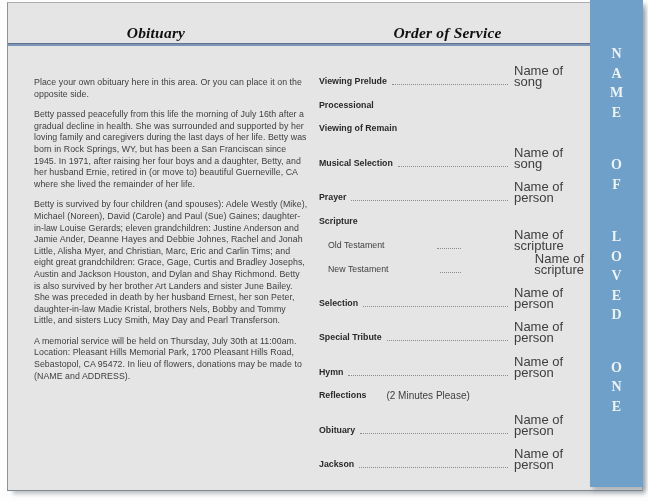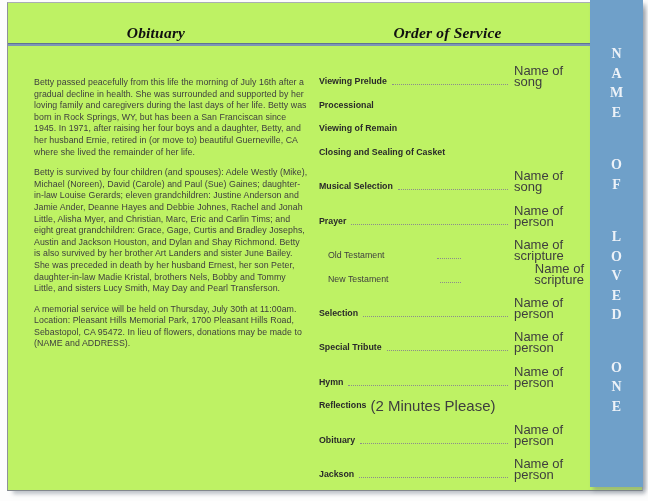--- a/index.html
+++ b/index.html
@@ -2,42 +2,42 @@
 <html><head>
 <meta charset="utf-8">
 <style>
   html,body{margin:0;padding:0;}
   body{
     width:648px;height:501px;position:relative;overflow:hidden;
     background:#fdfdfd;font-family:"Liberation Sans",sans-serif;
   }
   .paper{
     position:absolute;left:7px;top:2px;width:636px;height:489px;
-    background:#bef264;box-sizing:border-box;
+    background:#e5e5e5;box-sizing:border-box;
     border:1px solid #aaaeb3;border-left-color:#8f9398;border-bottom-color:#82878d;
     box-shadow:4px 5px 4px -2px rgba(125,135,148,.5);
   }
   .titles{position:absolute;left:0;top:21px;width:583px;display:flex;}
   .title{
     font-family:"Liberation Serif",serif;font-style:italic;font-weight:bold;
     font-size:15.5px;color:#101010;letter-spacing:.2px;
   }
   .title-left{width:296px;text-align:center;}
   .title-right{flex:1;text-align:center;}
   .rule{position:absolute;left:0;top:40px;width:583px;height:3px;background:#7c95b6;
         border-top:1px solid #5e7394;box-sizing:border-box;}
   .obit{
     position:absolute;left:26px;top:74px;width:274px;
     color:#3e3e3e;font-size:8.8px;line-height:11.6px;letter-spacing:.05px;
   }
   .obit p{margin:0 0 9px 0;}
   .service{position:absolute;left:311px;top:62px;width:265px;}
   .row{display:flex;align-items:flex-end;margin-bottom:12.5px;}
   .row .label{font-weight:bold;font-size:8.8px;color:#2a2a2a;white-space:nowrap;line-height:11px;}
-  .row .note{font-size:15px;color:#3e3e3e;margin-left:4px;line-height:11px;white-space:nowrap;}
+  .row .note{font-size:10px;color:#3e3e3e;margin-left:20px;line-height:11px;white-space:nowrap;}
   .row .leader{flex:1;border-bottom:1.4px dotted #8c8c8c;margin:0 6px 2px 5px;min-width:10px;}
   .row .value{flex:0 0 70px;width:70px;font-size:13px;color:#3e3e3e;line-height:11px;}
   .row.tight{margin-bottom:2.5px;}
   .row.sub{margin-bottom:2px;padding-left:9px;gap:47px;}
   .row.sub .label{font-weight:normal;color:#3e3e3e;}
   .row.sub-end{margin-bottom:11.5px;text-align:right;}
   .sidebar{
     position:absolute;left:590px;top:0;width:53px;height:487px;
     display:flex;flex-direction:column;align-items:center;
     padding-top:44px;box-sizing:border-box;
@@ -54,49 +54,50 @@
 
 <div>
   <div class="paper">
     <div class="titles">
       <div class="title title-left">Obituary</div>
       <div class="title title-right">Order of Service</div>
     </div>
     <div class="rule" style="background: rgb(124, 149, 182);"></div>
 
     <div class="obit" id="obituary-text">
+        <p>Place your own obituary here in this area. Or you can place it on the opposite side.</p>
         <p>Betty passed peacefully from this life the morning of July 16th after a gradual decline in health.  She was surrounded and supported by her loving family and caregivers during the last days of her life.  Betty was born in Rock Springs, WY, but has been a San Franciscan since 1945.  In 1971, after raising her four boys and a daughter, Betty, and her husband Ernie, retired in (or move to) beautiful Guerneville, CA where she lived the remainder of her life.</p>
         <p>Betty is survived by four children (and spouses): Adele Westly (Mike), Michael (Noreen), David (Carole) and Paul (Sue) Gaines;  daughter-in-law Louise Gerards;  eleven grandchildren: Justine Anderson and Jamie Ander, Deanne Hayes and Debbie Johnes, Rachel and Jonah Little, Alisha Myer, and Christian, Marc, Eric and Carlin Tims;  and eight great grandchildren: Grace, Gage, Curtis and Bradley Josephs, Austin and Jackson Houston, and Dylan and Shay Richmond.  Betty is also survived by her brother Art Landers and sister June Bailey.  She was preceded in death by her husband Ernest, her son Peter, daughter-in-law Madie Kristal, brothers Nels, Bobby and Tommy Little, and sisters Lucy Smith, May Day and Pearl Transferson.</p>
         <p>A memorial service will be held on Thursday, July 30th at 11:00am.  Location:  Pleasant Hills Memorial Park, 1700 Pleasant Hills Road, Sebastopol, CA 95472.  In lieu of flowers, donations may be made to (NAME and ADDRESS).</p>
       </div>
 
     <div class="service" id="service-list">
         <div class="row">
           <span class="label">Viewing Prelude</span>
           <span class="leader"></span>
           <span class="value">Name of song</span>
         </div>
         <div class="row">
           <span class="label">Processional</span>
         </div>
         <div class="row">
           <span class="label">Viewing of Remain</span>
         </div>
         <div class="row">
-          <span class="label">Closing and Sealing of Casket</span>
-        </div>
-        <div class="row">
           <span class="label">Musical Selection</span>
           <span class="leader"></span>
           <span class="value">Name of song</span>
         </div>
         <div class="row">
           <span class="label">Prayer</span>
           <span class="leader"></span>
           <span class="value">Name of person</span>
+        </div>
+        <div class="row tight">
+          <span class="label">Scripture</span>
         </div>
         <div class="row sub">
           <span class="label">Old Testament</span>
           <span class="leader"></span>
           <span class="value">Name of scripture</span>
         </div>
         <div class="row sub sub-end">
           <span class="label">New Testament</span>
           <span class="leader"></span>
           <span class="value">Name of scripture</span>

